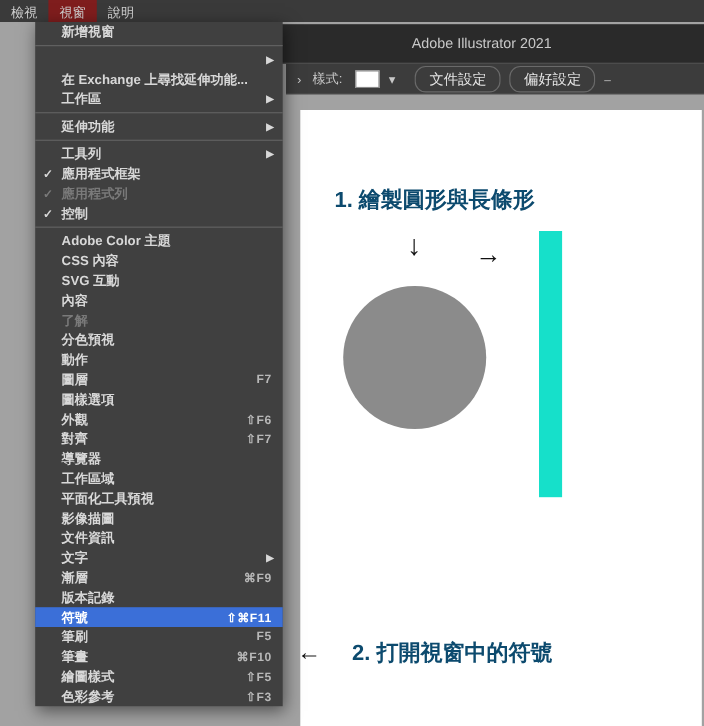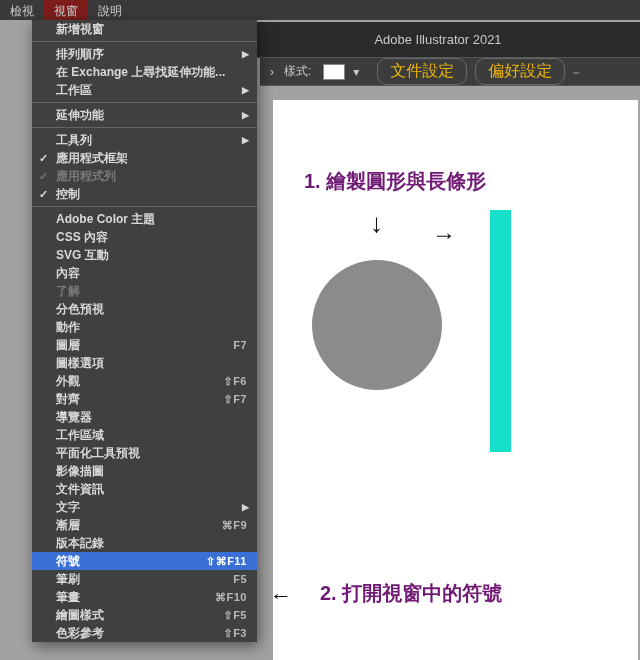--- a/index.html
+++ b/index.html
@@ -66,22 +66,22 @@
     height: 16px;
     background: #fff;
     border: 1px solid #888;
     display: inline-block;
     margin-left: 4px;
   }
   .toolbar .btn {
     border: 1px solid #6a6a6a;
     border-radius: 10px;
     padding: 2px 12px;
-    font-size: 16px;
-    color: #eab308;
+    font-size: 13px;
+    color: #e5e5e5;
     background: #3c3c3c;
   }
   .toolbar .mini-icon { width:16px; display:inline-block; }
   .canvas-area {
     position: absolute;
     top: 86px;
     left: 255px;
     right: 0;
     bottom: 0;
     background: #a2a2a2;
@@ -91,21 +91,21 @@
     left: 18px;
     top: 14px;
     right: 2px;
     bottom: 0;
     background: #fff;
   }
   .annot {
     position: absolute;
     font-size: 20px;
     font-weight: 600;
-    color: #701a75;
+    color: #0c4a6e;
   }
   .annot1 { top: 168px; left: 304px; }
   .annot2 { top: 580px; left: 320px; }
   .arrow-down {
     position: absolute;
     top: 208px;
     left: 370px;
     font-size: 26px;
     color: #111;
   }
@@ -220,21 +220,20 @@
 <div class="bar-shape"></div>
 <div class="arrow-left">←</div>
 <div class="annot annot2">2. 打開視窗中的符號</div>
 
 <div class="dropdown" id="dropdown">
     <div class="row">
       <span class="label">新增視窗</span>
     </div>
     <div class="sep"></div>
     <div class="row">
-      <span class="label">排列順序</span>
       <span class="submenu-arrow">▶</span>
     </div>
     <div class="row">
       <span class="label">在 Exchange 上尋找延伸功能...</span>
     </div>
     <div class="row">
       <span class="label">工作區</span>
       <span class="submenu-arrow">▶</span>
     </div>
     <div class="sep"></div>

